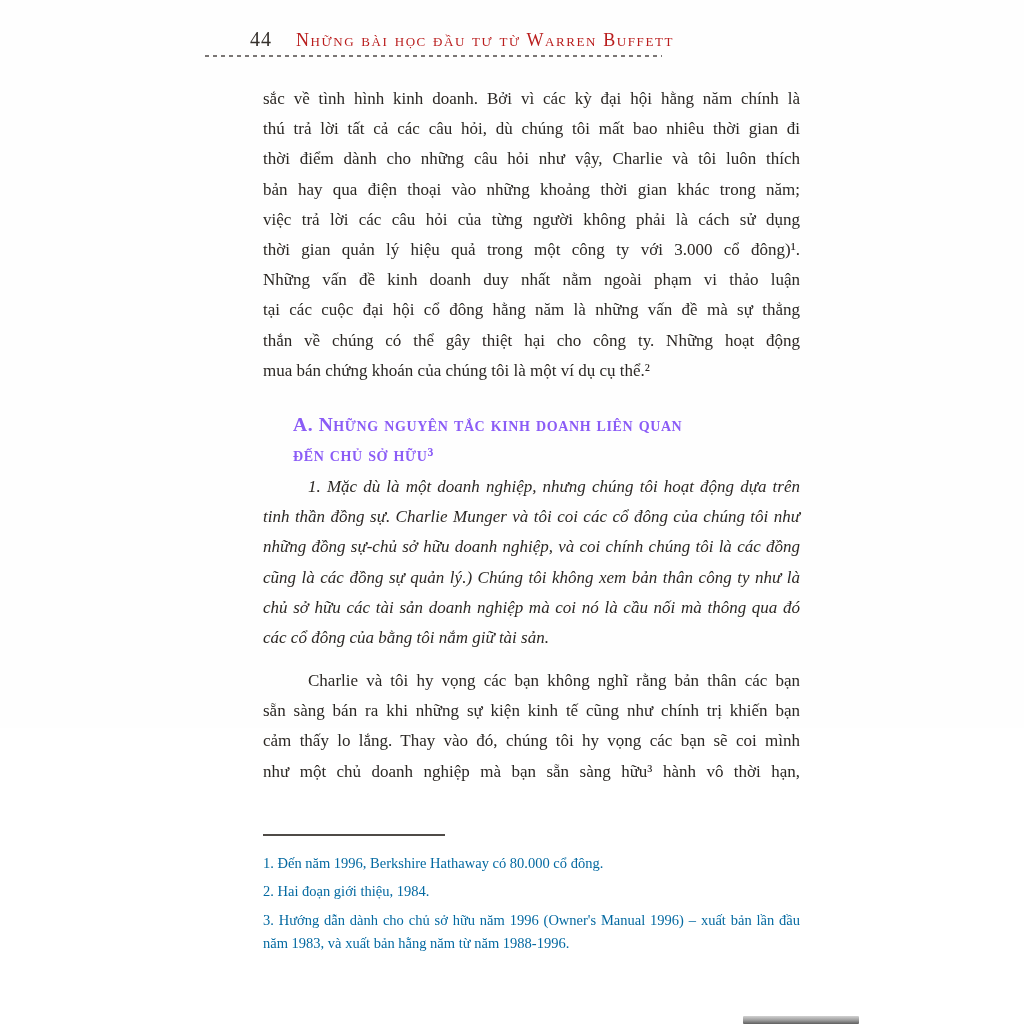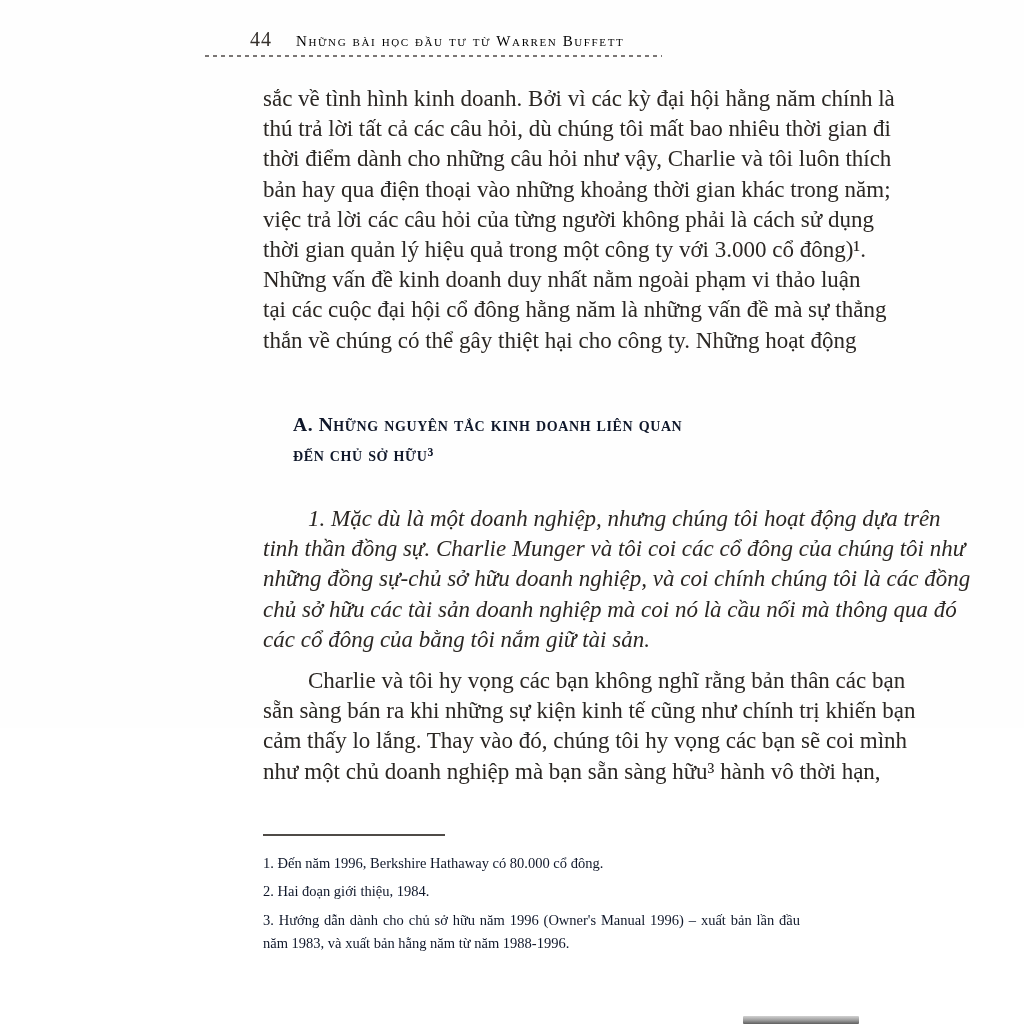--- a/index.html
+++ b/index.html
@@ -16,59 +16,59 @@
   .running-head {
     position: absolute; left: 205px; top: 28px; width: 457px;
   }
   .running-head-row {
     display: flex; align-items: baseline; gap: 24px;
     padding-left: 45px;
   }
   .page-number { font-size: 20px; color: #35302b; letter-spacing: 1px; }
   .running-title {
     font-variant: small-caps;
-    font-size: 15px; letter-spacing: 1.6px; color: #000000;
+    font-size: 18px; letter-spacing: 1.6px; color: #b91c1c;
     white-space: nowrap;
   }
   .dashed-rule {
     margin-top: 4px; height: 2px;
     background: repeating-linear-gradient(to right, #7a7674 0px, #7a7674 4px, transparent 4px, transparent 8px);
   }
 
   
   .text-column { position: absolute; left: 263px; width: 537px; }
   .col-para1 { top: 84px; }
   .col-heading { top: 410px; }
-  .col-italic { top: 472px; margin-top: 32px; }
+  .col-italic { top: 472px; }
   .col-para3 { top: 666px; }
   .col-footnotes { top: 834px; }
 
   .line {
-    font-size: 23px; line-height: 30.2px;
+    font-size: 17px; line-height: 30.2px;
     white-space: nowrap;
     text-align: justify; text-align-last: justify; text-justify: inter-word;
   }
   .line.last { text-align-last: left; }
   .line.indent { padding-left: 45px; }
   .italic .line { font-style: italic; }
 
   .section-heading {
     padding-left: 30px;
     font-variant: small-caps;
     font-weight: bold;
     font-size: 19.5px; line-height: 30px;
     letter-spacing: 0.6px;
-    color: #0f172a;
+    color: #8b5cf6;
   }
 
   .footnote-rule { width: 182px; height: 1.5px; background: #4f4b47; margin-bottom: 16px; }
   .footnote {
     font-size: 14.5px; line-height: 23.5px;
     text-align: justify;
-    color: #0f172a;
+    color: #0369a1;
     margin-bottom: 5px;
   }
 
   .bottom-artifact {
     position: absolute; left: 743px; top: 1016px;
     width: 116px; height: 8px;
     background: linear-gradient(to bottom, #d2d2d2 0%, #9a9a9a 55%, #5f5f5f 100%);
     border-radius: 1px;
   }
 </style>
@@ -88,33 +88,35 @@
   <div class="text-column col-para1">
     <div class="line">sắc về tình hình kinh doanh. Bởi vì các kỳ đại hội hằng năm chính là</div>
     <div class="line">thú trả lời tất cả các câu hỏi, dù chúng tôi mất bao nhiêu thời gian đi</div>
     <div class="line">thời điểm dành cho những câu hỏi như vậy, Charlie và tôi luôn thích</div>
     <div class="line">bản hay qua điện thoại vào những khoảng thời gian khác trong năm;</div>
     <div class="line">việc trả lời các câu hỏi của từng người không phải là cách sử dụng</div>
     <div class="line">thời gian quản lý hiệu quả trong một công ty với 3.000 cổ đông)¹.</div>
     <div class="line">Những vấn đề kinh doanh duy nhất nằm ngoài phạm vi thảo luận</div>
     <div class="line">tại các cuộc đại hội cổ đông hằng năm là những vấn đề mà sự thẳng</div>
     <div class="line">thắn về chúng có thể gây thiệt hại cho công ty. Những hoạt động</div>
+    <div class="line last">mua bán chứng khoán của chúng tôi là một ví dụ cụ thể.²</div>
   </div>
 
   <div class="text-column col-heading">
     <div class="section-heading">
       <div>A. Những nguyên tắc kinh doanh liên quan</div>
       <div>đến chủ sở hữu³</div>
     </div>
   </div>
 
   <div class="text-column col-italic italic">
     <div class="line indent">1. Mặc dù là một doanh nghiệp, nhưng chúng tôi hoạt động dựa trên</div>
     <div class="line">tinh thần đồng sự. Charlie Munger và tôi coi các cổ đông của chúng tôi như</div>
     <div class="line">những đồng sự-chủ sở hữu doanh nghiệp, và coi chính chúng tôi là các đồng</div>
+    <div class="line">cũng là các đồng sự quản lý.) Chúng tôi không xem bản thân công ty như là</div>
     <div class="line">chủ sở hữu các tài sản doanh nghiệp mà coi nó là cầu nối mà thông qua đó</div>
     <div class="line last">các cổ đông của bằng tôi nắm giữ tài sản.</div>
   </div>
 
   <div class="text-column col-para3">
     <div class="line indent">Charlie và tôi hy vọng các bạn không nghĩ rằng bản thân các bạn</div>
     <div class="line">sẵn sàng bán ra khi những sự kiện kinh tế cũng như chính trị khiến bạn</div>
     <div class="line">cảm thấy lo lắng. Thay vào đó, chúng tôi hy vọng các bạn sẽ coi mình</div>
     <div class="line">như một chủ doanh nghiệp mà bạn sẵn sàng hữu³ hành vô thời hạn,</div>
   </div>

